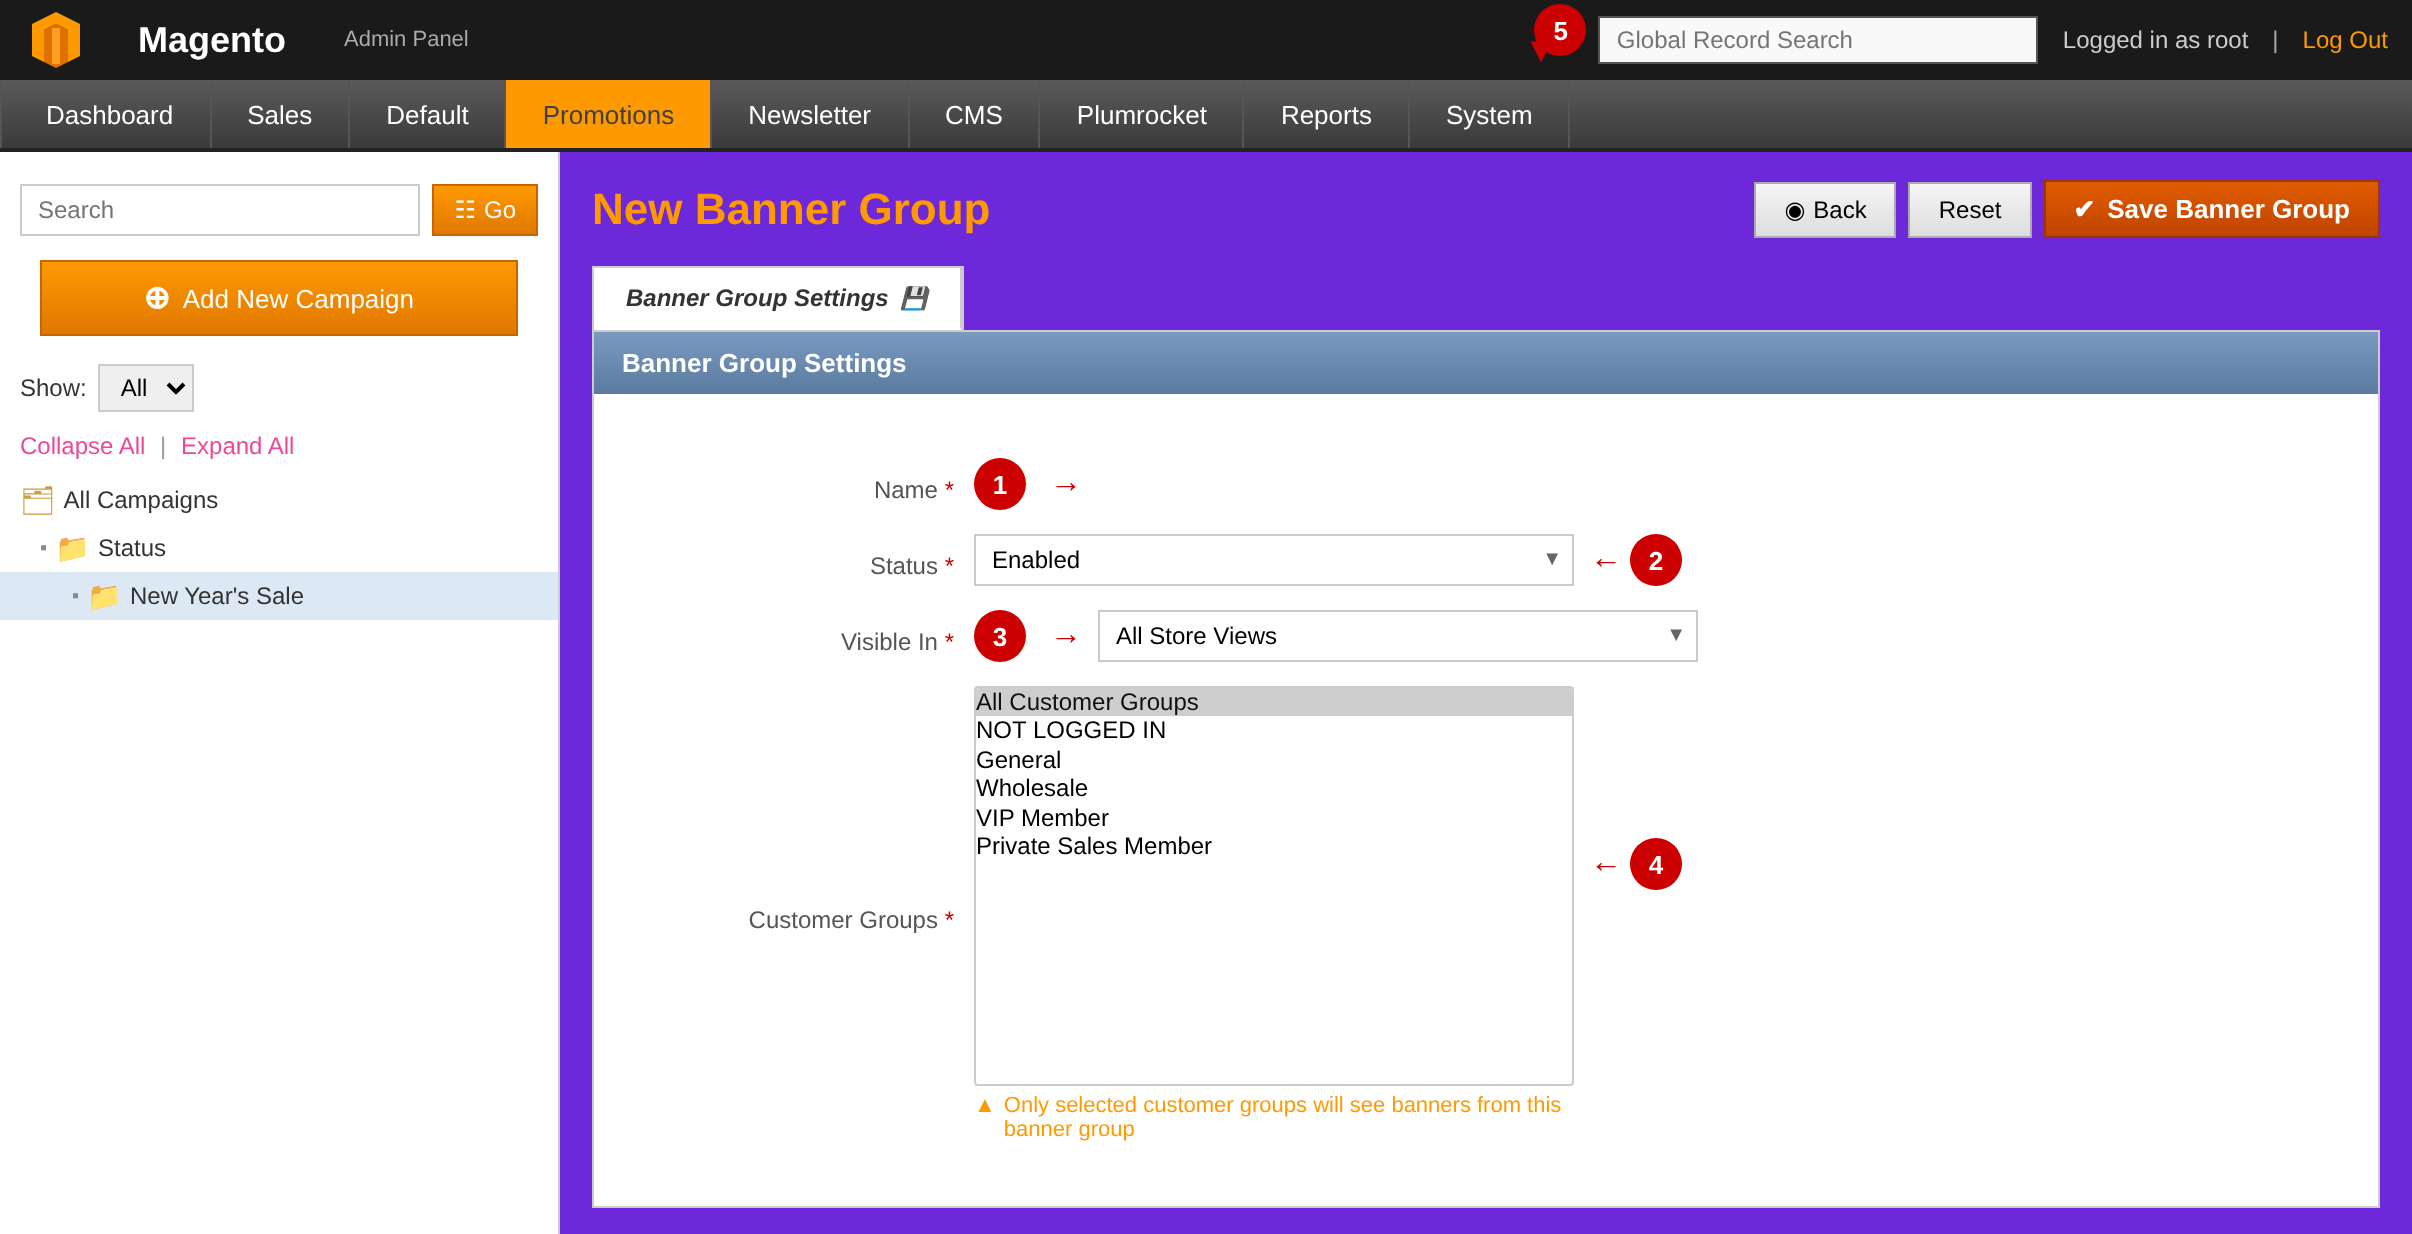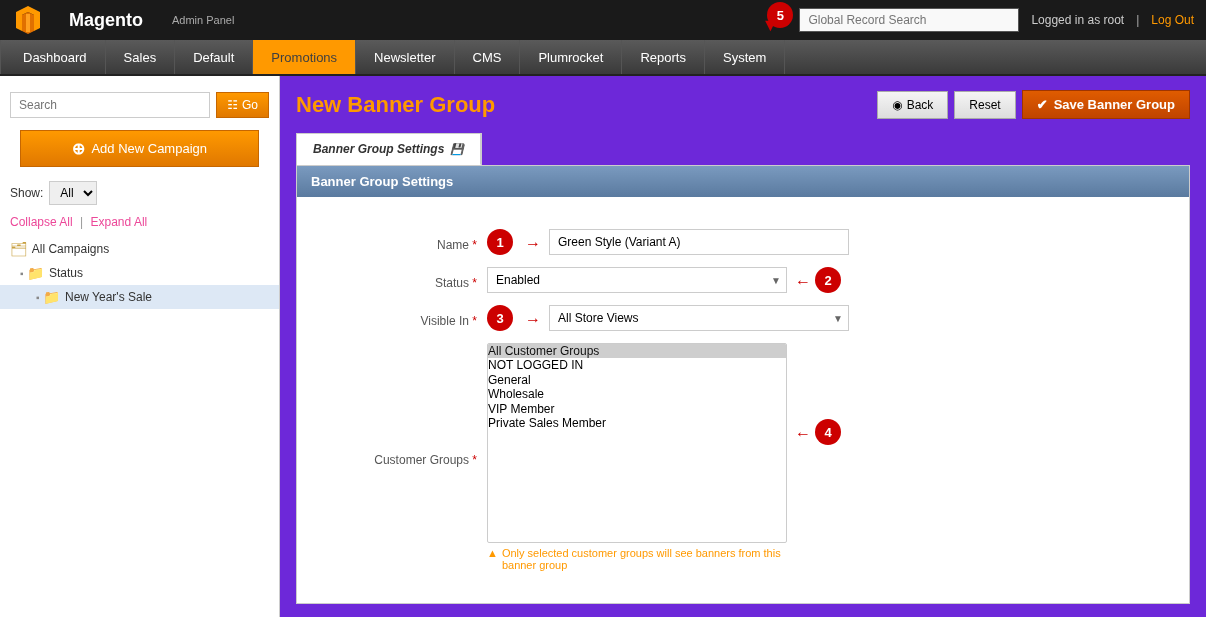--- a/index.html
+++ b/index.html
@@ -519,23 +519,20 @@
 
         <div class="form-row">
           <div class="form-label">
             <span>Name</span>
             <span class="required"> *</span>
           </div>
 
           <div style="display:flex;align-items:center;gap:4px;flex:1;">
             <div class="annotation-bubble">1</div>
             <span class="annotation-arrow-right">→</span>
-            <div class="form-control-wrap">
-              <input class="form-input" type="text" value="Green Style (Variant A)" style="">
-            </div>
           </div>
         </div>
 
         <div class="form-row">
           <div class="form-label">
             <span>Status</span>
             <span class="required"> *</span>
           </div>
           <div style="display:flex;align-items:center;gap:4px;flex:1;">
             <div class="form-control-wrap select-wrapper">

